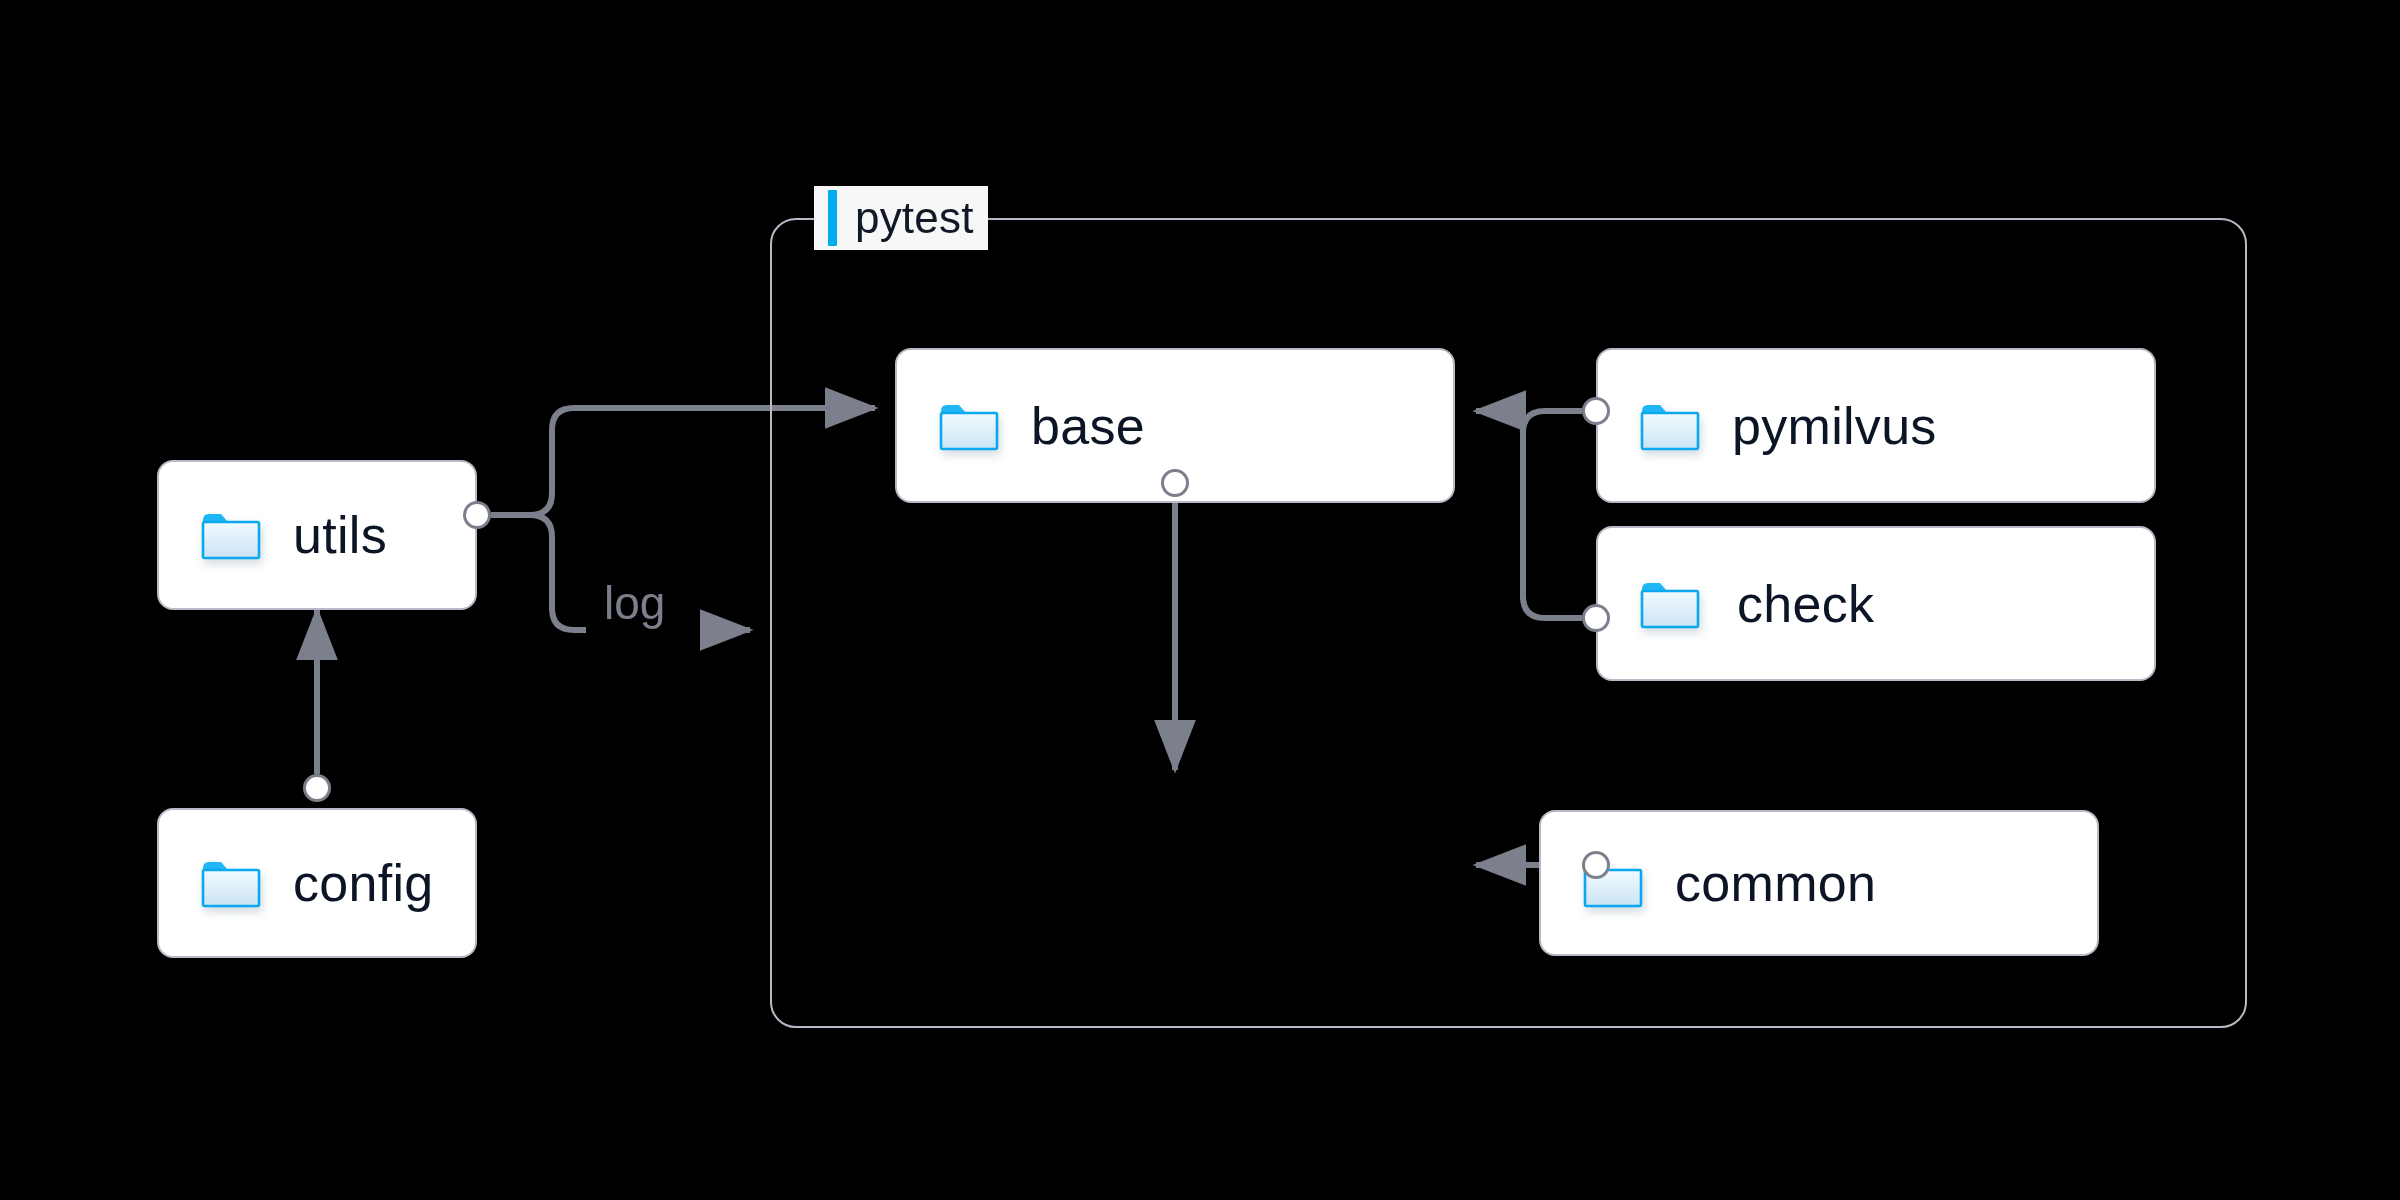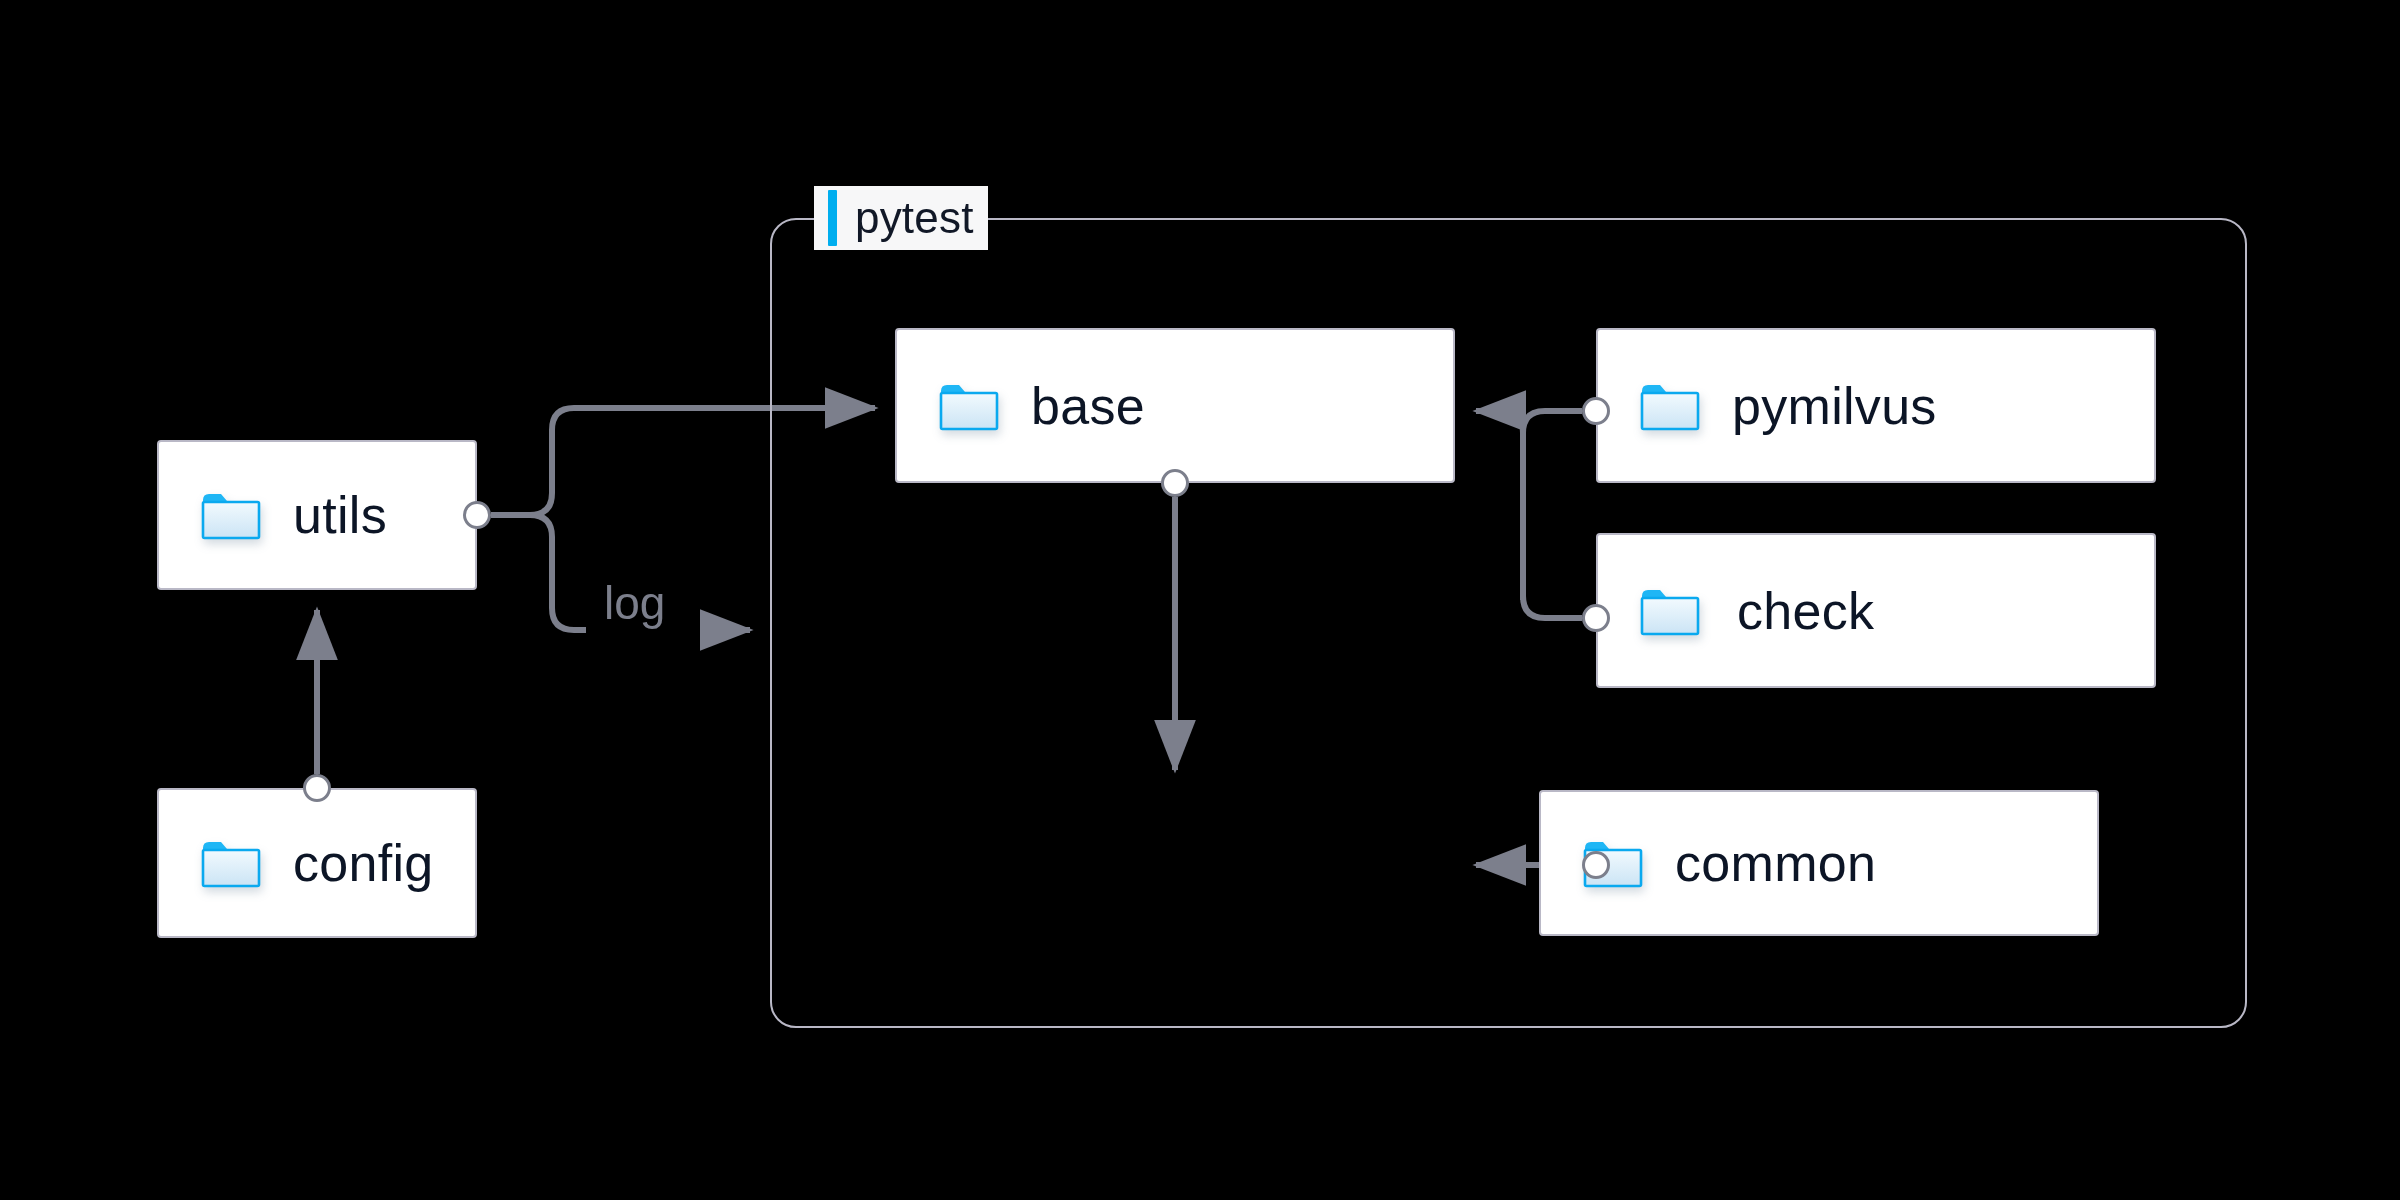--- a/index.html
+++ b/index.html
@@ -52,26 +52,27 @@
     color: #111827;
     letter-spacing: 0.2px;
     white-space: nowrap;
   }
 
   
   .node {
     position: absolute;
     background: #ffffff;
     border: 2.5px solid #b9b8c6;
-    border-radius: 4px;
+    border-radius: 16px;
     box-sizing: border-box;
     display: flex;
     align-items: center;
     padding-left: 42px;
     gap: 32px;
+    margin-top: 20px;
   }
   .node-label {
     font-size: 52px;
     color: #0c1526;
     letter-spacing: 0.3px;
     white-space: nowrap;
   }
   .folder-icon {
     flex: 0 0 auto;
     width: 60px;
@@ -173,21 +174,21 @@
   <div class="node" style="left:1596px; top:328px; width:560px; height:155px;">
     <span class="folder-icon">
       <svg width="60" height="50" viewBox="0 0 60 50">
         <path d="M2 10 Q2 4 8 4 L20 4 L26 11 L52 11 Q58 11 58 17 L58 17 L2 17 Z" fill="#1fb6f5"></path>
         <rect x="2" y="12" width="56" height="36" rx="1.5" fill="url(#folderGrad)" stroke="#0aa9ef" stroke-width="2.6"></rect>
       </svg>
     </span>
     <span class="node-label">pymilvus</span>
   </div>
 
-  <div class="node" style="left:1596px; top:533px; width:560px; height:155px;gap:37px;">
+  <div class="node" style="left:1596px; top:506px; width:560px; height:155px;gap:37px;">
     <span class="folder-icon">
       <svg width="60" height="50" viewBox="0 0 60 50">
         <path d="M2 10 Q2 4 8 4 L20 4 L26 11 L52 11 Q58 11 58 17 L58 17 L2 17 Z" fill="#1fb6f5"></path>
         <rect x="2" y="12" width="56" height="36" rx="1.5" fill="url(#folderGrad)" stroke="#0aa9ef" stroke-width="2.6"></rect>
       </svg>
     </span>
     <span class="node-label">check</span>
   </div>
 
   <div class="node" style="left:1539px; top:790px; width:560px; height:146px;">

